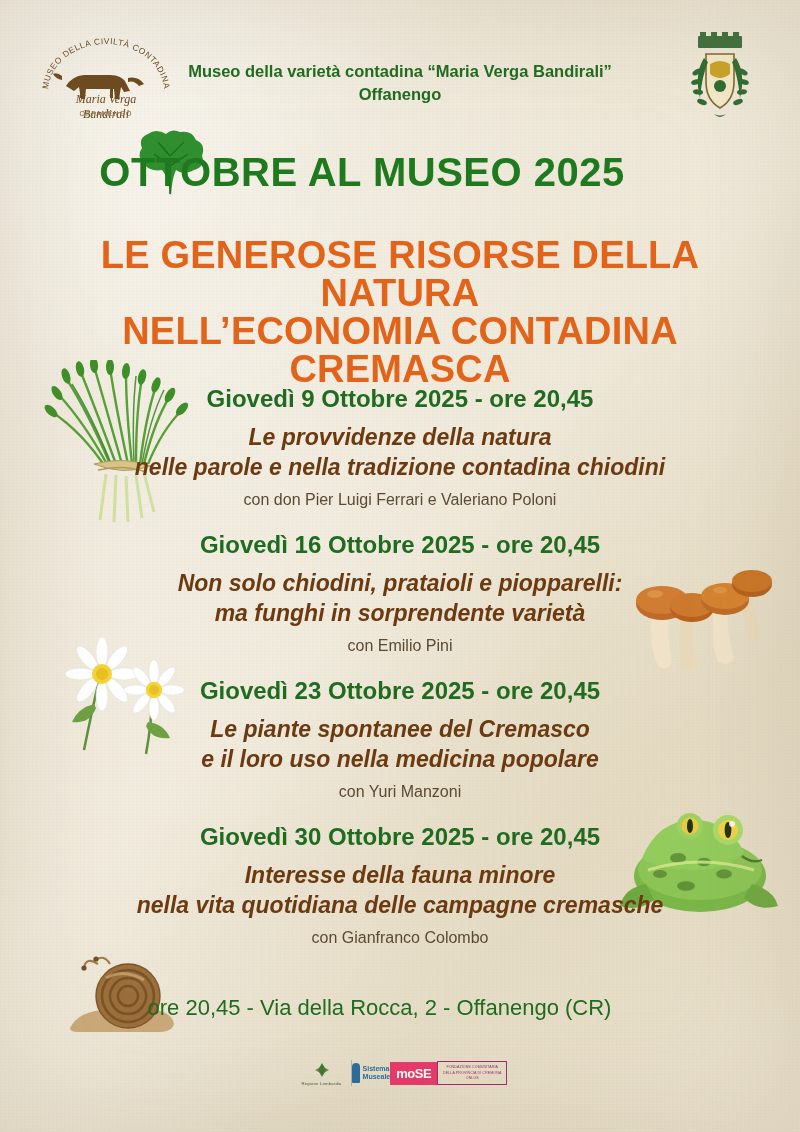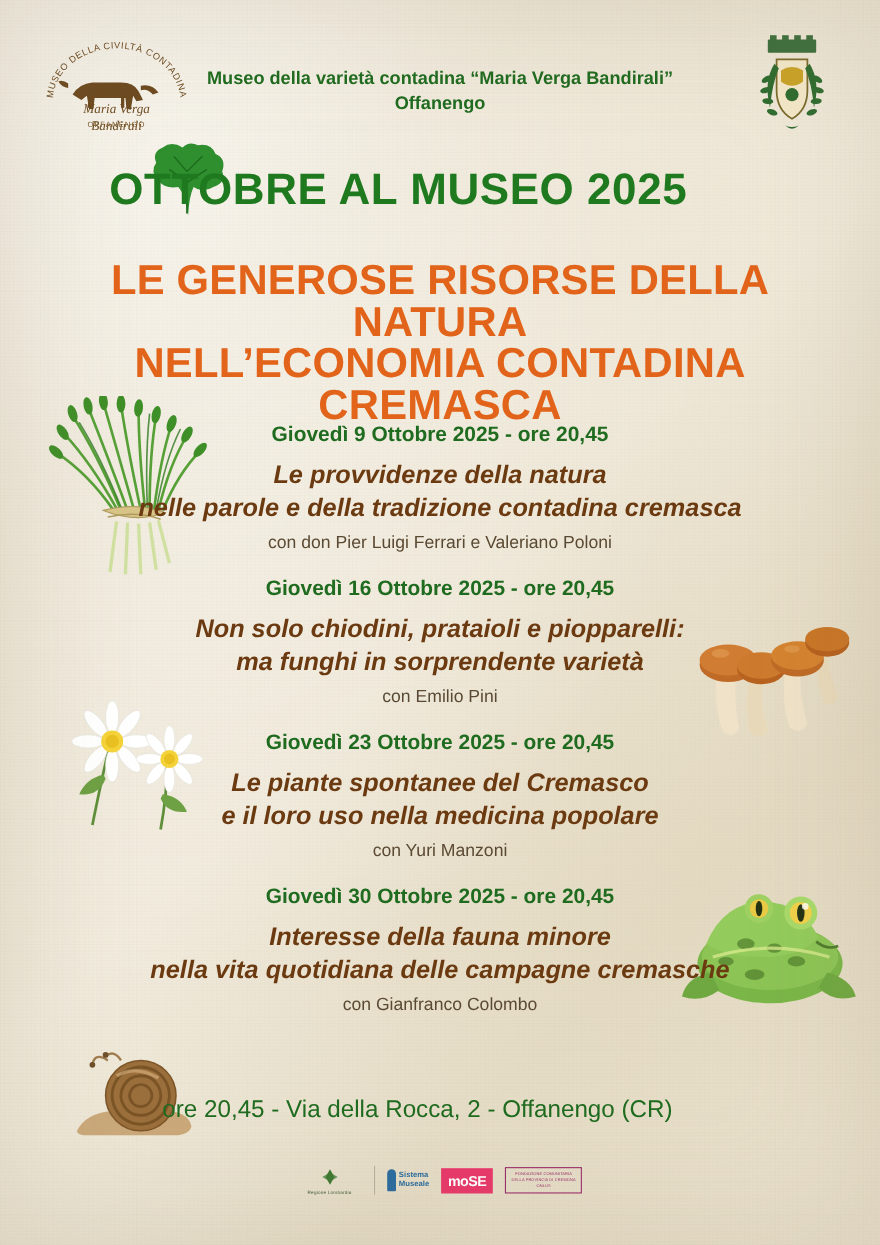--- a/index.html
+++ b/index.html
@@ -131,21 +131,21 @@
     left: 0;
     width: 800px;
   }
   .event {
     position: relative;
     width: 800px;
     text-align: center;
     margin-bottom: 22px;
   }
   .event-date {
-    font-size: 19px;
+    font-size: 24px;
     font-weight: bold;
     color: #1f6b1f;
     margin-bottom: 9px;
   }
   .event-title {
     font-size: 23px;
     font-weight: bold;
     font-style: italic;
     color: #6b3a11;
     line-height: 30px;
@@ -172,21 +172,21 @@
 
   
   .sponsors {
     position: absolute;
     top: 1056px;
     left: 0;
     width: 800px;
     display: flex;
     justify-content: center;
     align-items: center;
-    gap: 11px;
+    gap: 0;
   }
   .sponsor {
     display: flex;
     align-items: center;
     justify-content: center;
     height: 34px;
   }
   .sponsor-regione {
     width: 58px;
     flex-direction: column;
@@ -493,21 +493,21 @@
       </g>
     </svg>
   </div>
 
   <div class="events">
 
     <div class="event">
       <div class="event-date">Giovedì 9 Ottobre 2025 - ore 20,45</div>
       <div class="event-title">
         <div>Le provvidenze della natura</div>
-        <div>nelle parole e della tradizione contadina cremasca</div>
+        <div>nelle parole e nella tradizione contadina chiodini</div>
       </div>
       <div class="event-speaker">con don Pier Luigi Ferrari e Valeriano Poloni</div>
     </div>
 
     <div class="event">
       <div class="event-date">Giovedì 16 Ottobre 2025 - ore 20,45</div>
       <div class="event-title">
         <div>Non solo chiodini, prataioli e piopparelli:</div>
         <div>ma funghi in sorprendente varietà</div>
       </div>

